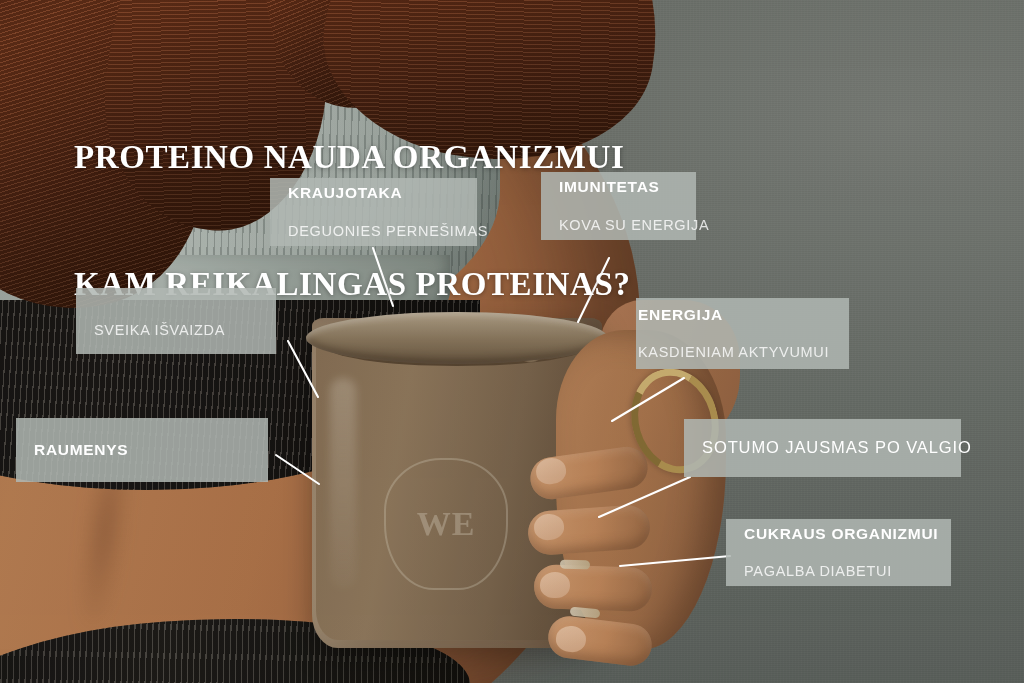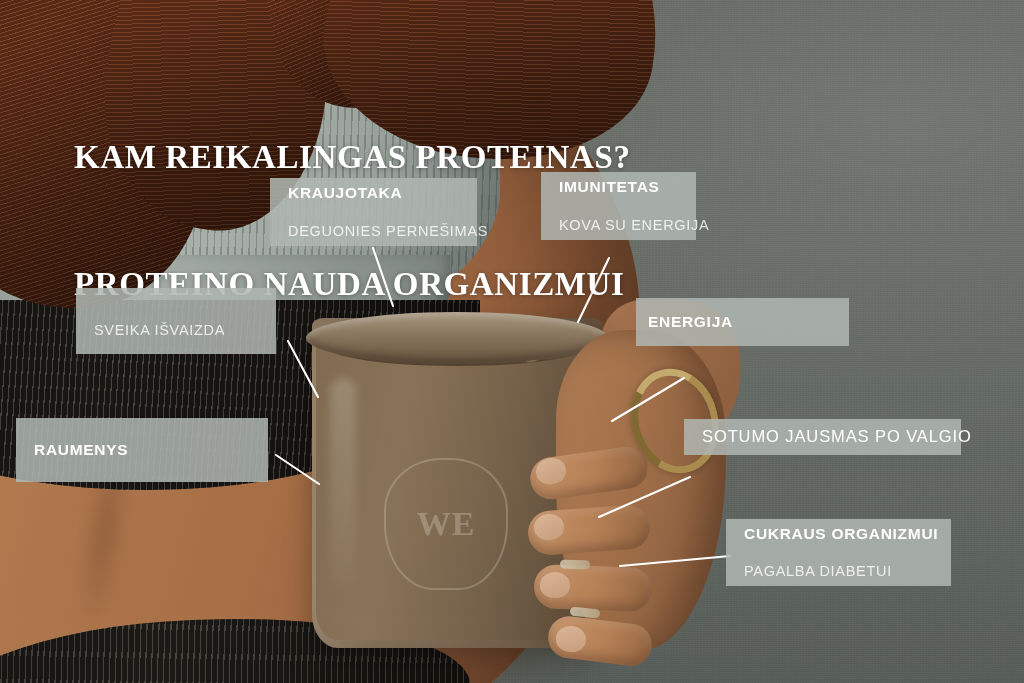--- a/index.html
+++ b/index.html
@@ -434,43 +434,44 @@
       <line x1="373" y1="248" x2="393" y2="306"></line>
       <line x1="609" y1="258" x2="578" y2="322"></line>
       <line x1="288" y1="341" x2="318" y2="397"></line>
       <line x1="684" y1="378" x2="612" y2="421"></line>
       <line x1="276" y1="455" x2="319" y2="484"></line>
       <line x1="599" y1="517" x2="690" y2="477"></line>
       <line x1="620" y1="566" x2="730" y2="556"></line>
     </svg>
 
   <div class="title">
+    <span class="line">PROTEINO NAUDA ORGANIZMUI</span>
     <span class="line">KAM REIKALINGAS PROTEINAS?</span>
-    <span class="line">PROTEINO NAUDA ORGANIZMUI</span>
   </div>
 
   <div id="callout-layer">
       <div class="callout" style="left: 270px; top: 178px; width: 207px; height: 68px; padding: 0px 18px; background: rgba(176, 183, 178, 0.86);">
         <div class="c-title">KRAUJOTAKA</div>
         <div class="c-sub">DEGUONIES PERNEŠIMAS</div>
       </div>
       <div class="callout" style="left: 541px; top: 172px; width: 155px; height: 68px; padding: 16px 18px; background: rgba(176, 183, 178, 0.86);">
         <div class="c-title">IMUNITETAS</div>
         <div class="c-sub">KOVA SU ENERGIJA</div>
       </div>
       <div class="callout" style="left: 76px; top: 288px; width: 200px; height: 66px; padding: 0px 18px; background: rgba(176, 183, 178, 0.86);">
         <div class="c-sub">SVEIKA IŠVAIZDA</div>
       </div>
-      <div class="callout" style="left: 636px; top: 298px; width: 213px; height: 48px; padding: 0px 12px; background: rgba(176, 183, 178, 0.86);">
+      <div class="callout" style="left: 636px; top: 298px; width: 213px; height: 71px; padding: 0px 2px; background: rgba(176, 183, 178, 0.86);">
         <div class="c-title">ENERGIJA</div>
+        <div class="c-sub">KASDIENIAM AKTYVUMUI</div>
       </div>
       <div class="callout" style="left: 16px; top: 418px; width: 252px; height: 64px; padding: 13px 18px; background: rgba(176, 183, 178, 0.86);">
         <div class="c-title">RAUMENYS</div>
       </div>
-      <div class="callout single" style="left: 684px; top: 419px; width: 277px; height: 36px; padding: 0px 18px; background: rgba(176, 183, 178, 0.86);">
+      <div class="callout single" style="left: 684px; top: 419px; width: 277px; height: 58px; padding: 0px 18px; background: rgba(176, 183, 178, 0.86);">
         <div class="c-title">SOTUMO JAUSMAS PO VALGIO</div>
       </div>
       <div class="callout" style="left: 726px; top: 519px; width: 225px; height: 67px; padding: 0px 18px; background: rgba(176, 183, 178, 0.86);">
         <div class="c-title">CUKRAUS ORGANIZMUI</div>
         <div class="c-sub">PAGALBA DIABETUI</div>
       </div>
     </div>
 
 </div>
 

